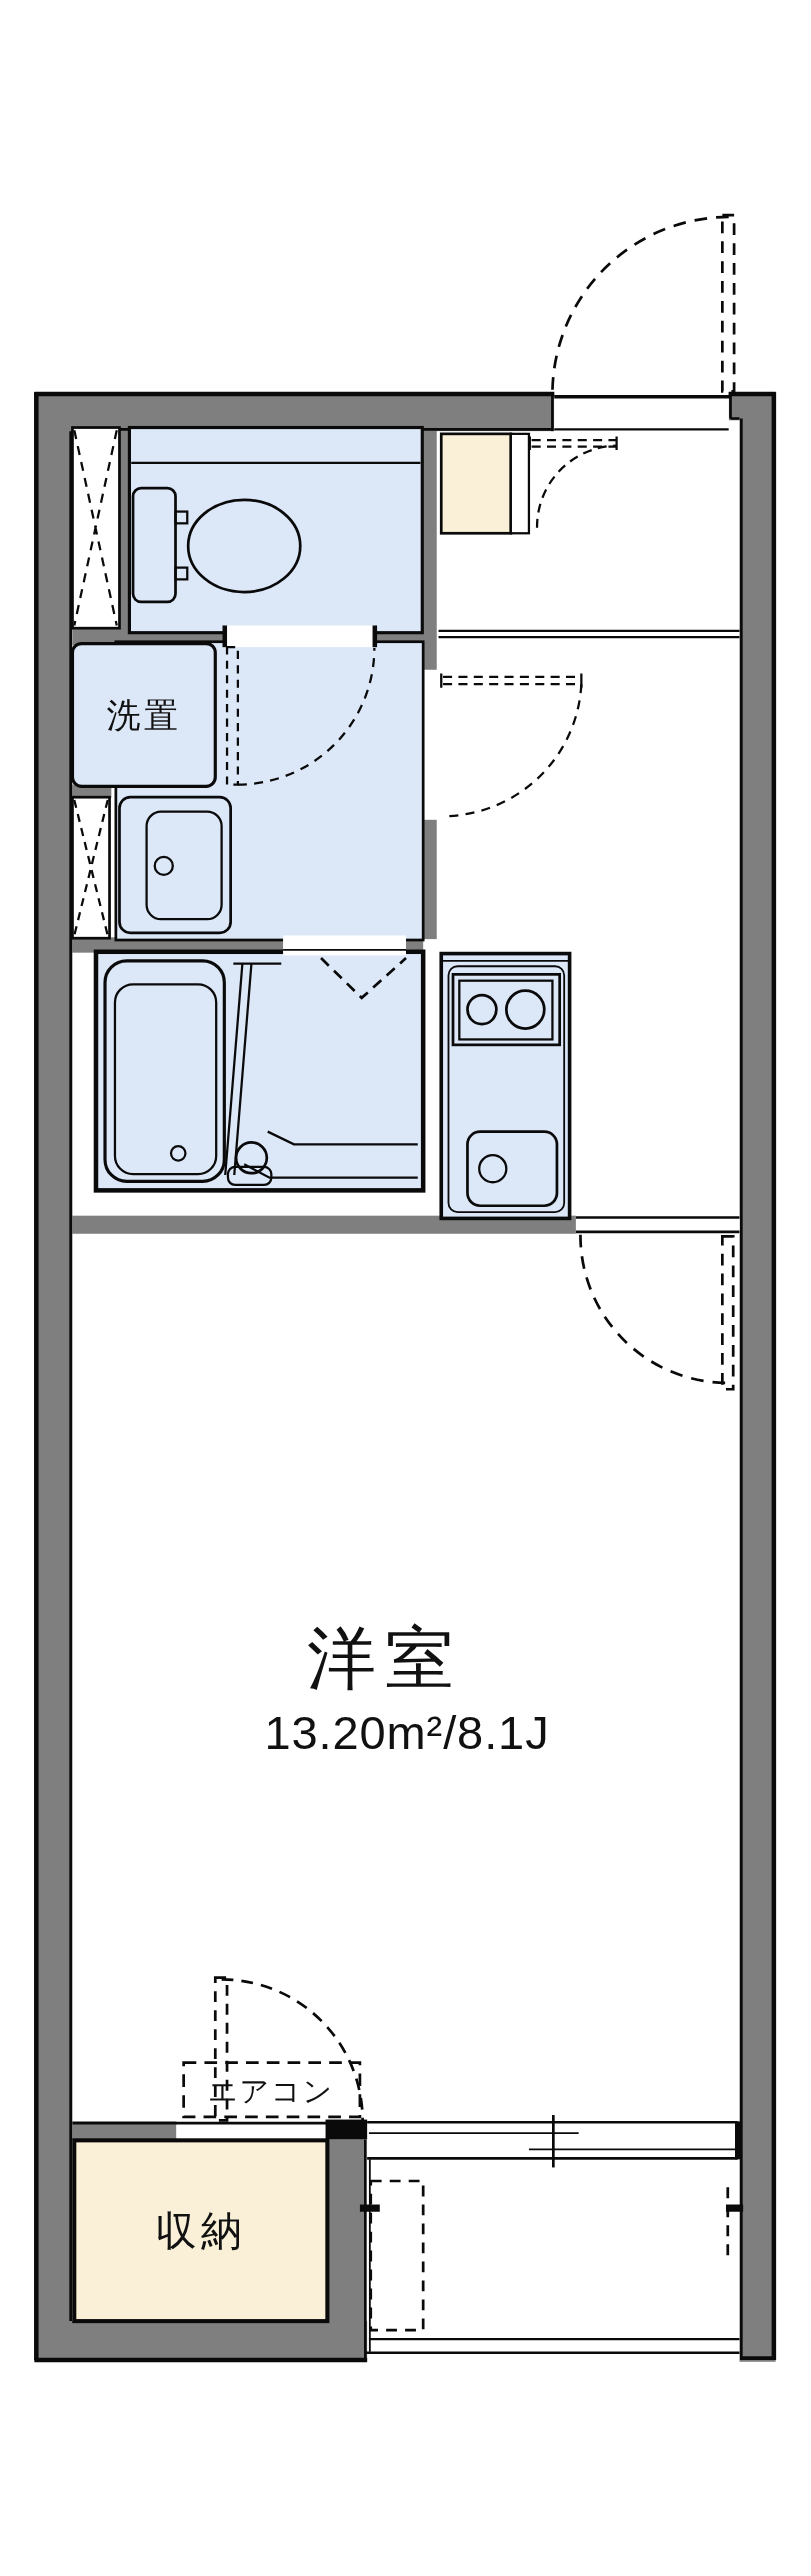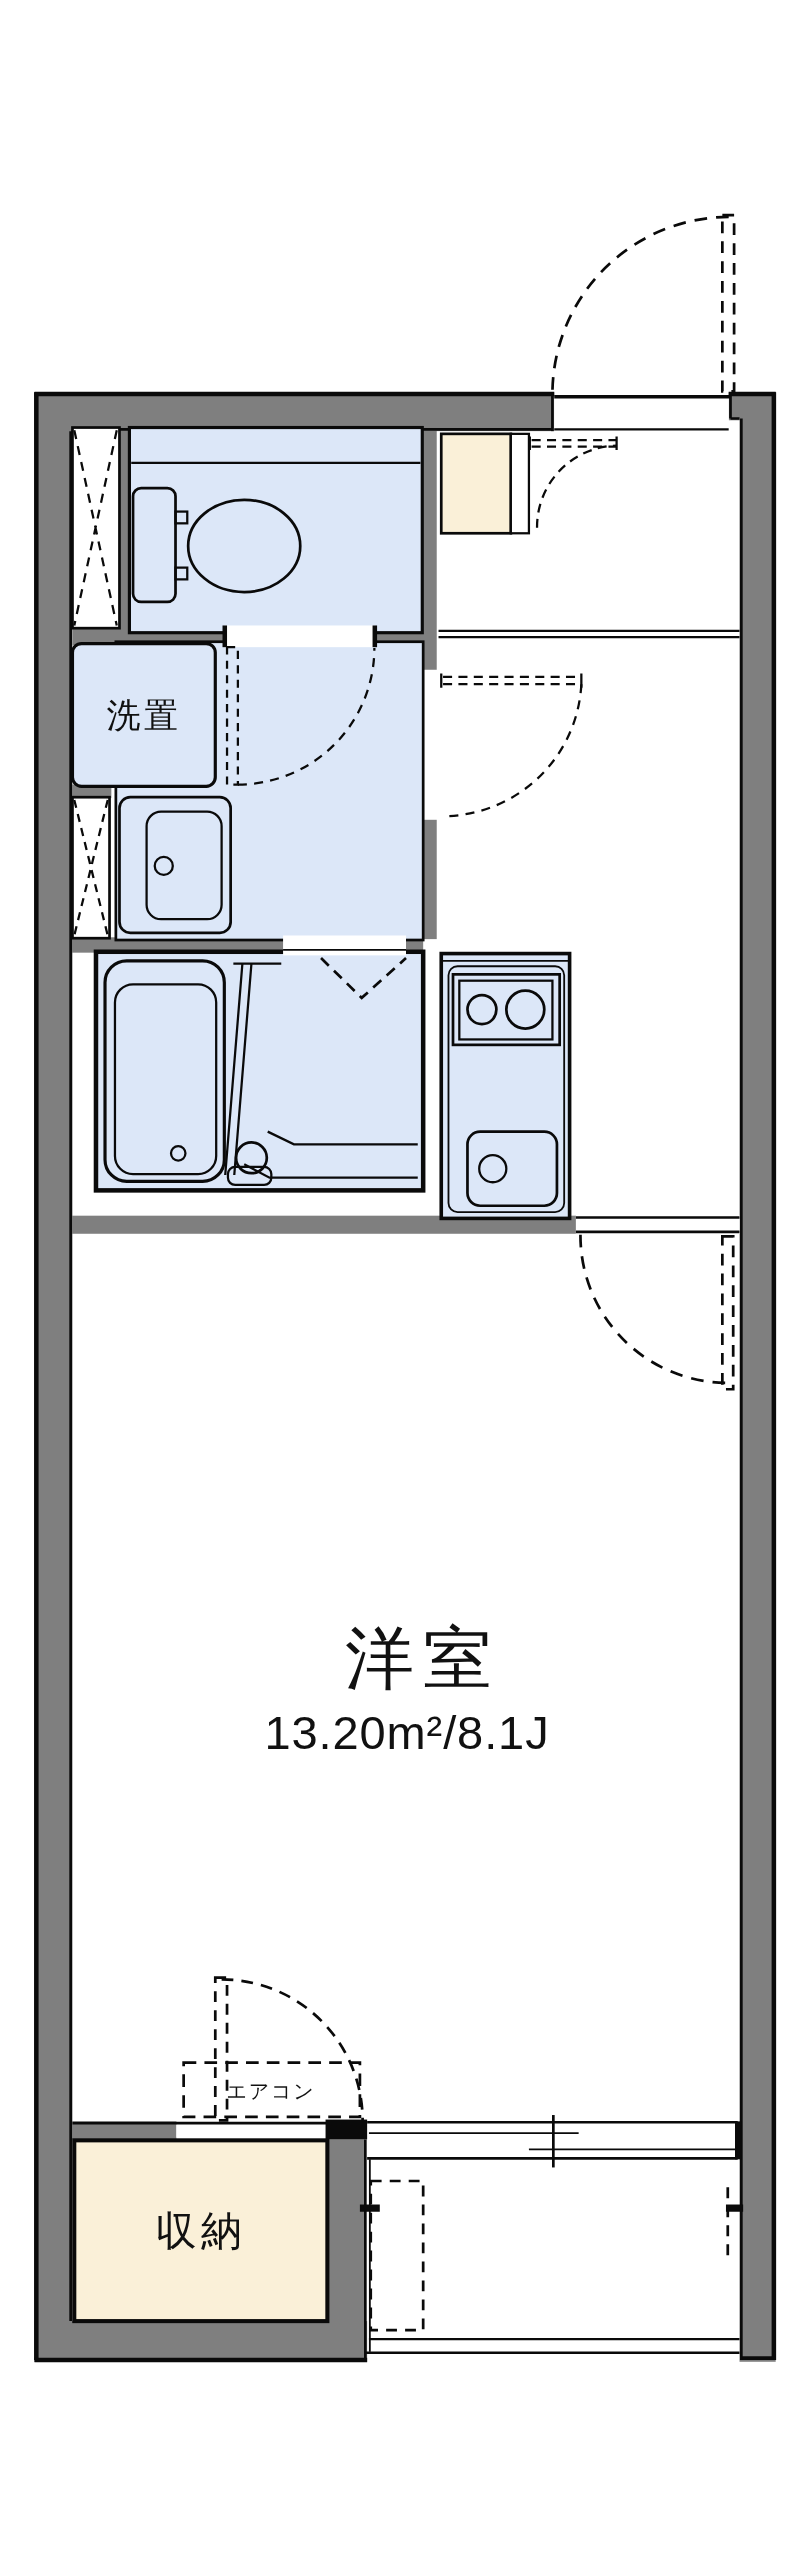--- a/index.html
+++ b/index.html
@@ -15,21 +15,21 @@
   .blue{fill:var(--room_fill);stroke:var(--line);}
   .cream{fill:var(--storage_fill);stroke:var(--line);}
   .white{fill:#ffffff;stroke:none;}
   .whiteln{fill:#ffffff;stroke:var(--line);}
   .ln{fill:none;stroke:var(--line);}
   .label{position:absolute;transform:translate(-50%,-50%);color:#111;
          white-space:nowrap;line-height:1;}
   .lbl-room{font-size:69px;letter-spacing:9px;}
   .lbl-area{font-size:47px;letter-spacing:0.9px;text-align:center;}
   .lbl-laundry{font-size:34px;letter-spacing:3.6px;}
-  .lbl-aircon{font-size:20px;letter-spacing:1.8px;}
+  .lbl-aircon{font-size:29px;letter-spacing:1.8px;}
   .lbl-storage{font-size:41px;letter-spacing:4.5px;}
 </style>
 </head>
 <body>
 
 <div id="stage">
 
   <svg id="plan-svg" width="812" height="2576" viewBox="0 0 898 2850">
 
     <g>
@@ -200,18 +200,18 @@
         <rect class="blk" x="398" y="2439" width="22" height="8"></rect>
       </g>
       <g>
         <path class="ln" stroke-width="3" stroke-dasharray="12 9" d="M805,2420 V2495"></path>
         <rect class="blk" x="803" y="2439" width="19" height="8"></rect>
       </g>
     </g>
   </svg>
 
   <div class="label lbl-laundry" style="left:144px;top:715px">洗置</div>
-  <div class="label lbl-room" style="left:423px;top:1658px">洋室</div>
+  <div class="label lbl-room" style="left:385px;top:1658px">洋室</div>
   <div class="label lbl-area" style="left:407px;top:1732px">13.20m²/8.1J</div>
   <div class="label lbl-aircon" style="left:271px;top:2091px">エアコン</div>
   <div class="label lbl-storage" style="left:201px;top:2231px">収納</div>
 </div>
 
 
 </body></html>

